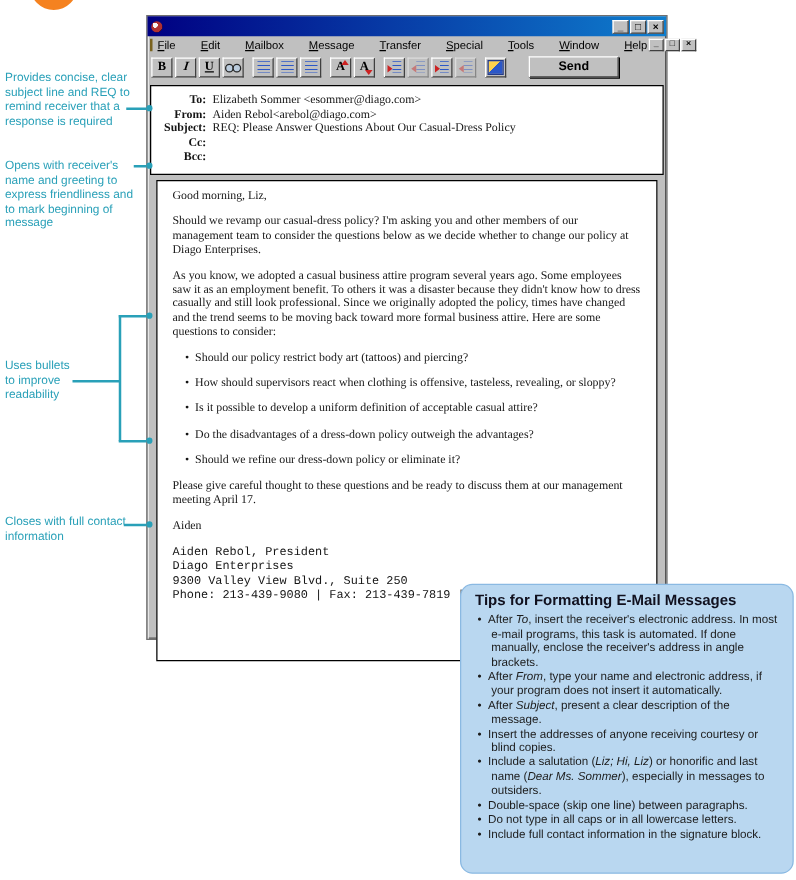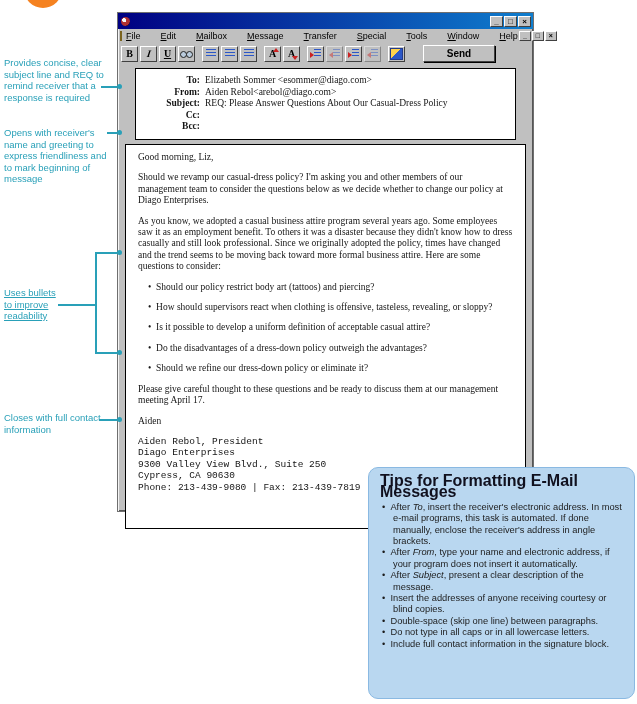--- a/index.html
+++ b/index.html
@@ -7,21 +7,21 @@
        font-family:"Liberation Sans",sans-serif;}
 
   
   .badge{position:absolute;left:24px;top:-30px;width:38px;height:38px;
          border-radius:50%;background:#f58220;}
 
   
   .ann{position:absolute;color:#29a0b8;font-size:9.5px;line-height:11.5px;}
   .ann-1{left:4px;top:57px;width:106px;}
   .ann-2{left:4px;top:127px;width:112px;}
-  .ann-3{left:4px;top:287px;width:62px;text-decoration:underline;}
+  .ann-3{left:4px;top:287px;width:62px;}
   .ann-4{left:4px;top:412px;width:100px;}
   .conn{position:absolute;background:#29a0b8;height:1.5px;}
   .conn-v{position:absolute;background:#29a0b8;width:1.5px;}
   .dot{position:absolute;width:5px;height:5px;border-radius:50%;background:#29a0b8;z-index:3;}
 
   
   .win{position:absolute;left:117px;top:12px;width:415px;height:498px;
        background:#c0c0c0;border:1px solid #6f6f6f;z-index:1;
        box-shadow:inset 1px 1px 0 #f4f4f4, inset -1px -1px 0 #555;}
   .titlebar{height:14px;background:linear-gradient(90deg,#000082,#0f7ece);
@@ -66,39 +66,39 @@
   .arr-r{border-left:4px solid #c22;}
   .arr-l{border-right:4px solid #c22;}
   .dim{opacity:.45;}
   .ic-pic{width:11px;height:10px;border:1px solid #223a8a;
         background:linear-gradient(135deg,#ffd24d 0 45%,#2b57c8 45%);}
   .send{width:72px;height:17px;margin-left:16px;background:#c0c0c0;border:1px solid;
         border-color:#fff #404040 #404040 #fff;box-shadow:1px 1px 0 #000;
         font:bold 10px "Liberation Sans",sans-serif;color:#000;}
 
   
-  .hdr-pane{margin:3px 17px 0;height:64px;background:#fff;border:1px solid #000;
-        font:9.5px/11.5px "Liberation Serif",serif;color:#151515;padding-top:6px;padding-left:20px;}
+  .hdr-pane{margin:3px 2px 0;height:64px;background:#fff;border:1px solid #000;
+        font:9.5px/11.5px "Liberation Serif",serif;color:#151515;padding-top:6px;}
   .hrow{display:flex;}
   .hlab{width:44px;text-align:right;font-weight:bold;margin-right:5px;flex:none;}
   .hval{flex:1;}
   .body-pane{margin:4px 7px 0;height:362px;background:#fff;border:1px solid #000;
         padding:7px 12px 14px;font:9.5px/11.4px "Liberation Serif",serif;color:#151515;
         overflow:hidden;}
   .body-pane p{margin:0 0 9px;}
   .qlist{margin:0 0 9px;padding:0 0 0 10px;list-style:none;}
   .qlist li{margin-bottom:9px;padding-left:10px;text-indent:-10px;}
   .qlist li:before{content:"•\00a0\00a0";}
   .sig div{line-height:11.4px;font-family:Liberation Mono, monospace;}
 
   
   .tips{position:absolute;left:368px;top:467px;width:249px;height:218px;
         background:#b9d7f0;border:1px solid #8ab9e2;border-radius:10px;z-index:5;
         padding:6px 8px;font-size:9.3px;line-height:11.4px;color:#1c1c1c;}
-  .tips h3{margin:1px 0 4px 3px;font-size:16px;color:#10101e;}
+  .tips h3{margin:1px 0 4px 3px;font-size:12px;color:#10101e;}
   .tips ul{margin:0;padding:0 0 0 5px;list-style:none;}
   .tips li{padding-left:11px;text-indent:-11px;}
   .tips li:before{content:"•\00a0\00a0";}
   .tips em{font-style:italic;}
 </style>
 </head>
 <body>
 
 <div class="badge"></div>
 
@@ -235,30 +235,30 @@
         <li>Is it possible to develop a uniform definition of acceptable casual attire?</li>
         <li>Do the disadvantages of a dress-down policy outweigh the advantages?</li>
         <li>Should we refine our dress-down policy or eliminate it?</li>
       </ul>
     <p>Please give careful thought to these questions and be ready to discuss them at our management meeting April 17.</p>
     <p>Aiden</p>
     <div class="sig">
         <div>Aiden Rebol, President</div>
         <div>Diago Enterprises</div>
         <div>9300 Valley View Blvd., Suite 250</div>
-        <div>Cypress, CA 90630</div>
         <div>Phone: 213-439-9080 | Fax: 213-439-7819 | Cell: 213-336-6535</div>
       </div>
   </div>
 </div>
 
 <div class="tips">
   <h3>Tips for Formatting E-Mail Messages</h3>
   <ul>
       <li><span>After </span><em>To</em><span>, insert the receiver's electronic address. In most e-mail programs, this task is automated. If done manually, enclose the receiver's address in angle brackets.</span></li>
       <li><span>After </span><em>From</em><span>, type your name and electronic address, if your program does not insert it automatically.</span></li>
       <li><span>After </span><em>Subject</em><span>, present a clear description of the message.</span></li>
       <li><span>Insert the addresses of anyone receiving courtesy or blind copies.</span></li>
+      <li><span>Include a salutation (</span><em>Liz; Hi, Liz</em><span>) or honorific and last name (</span><em>Dear Ms. Sommer</em><span>), especially in messages to outsiders.</span></li>
       <li><span>Double-space (skip one line) between paragraphs.</span></li>
       <li><span>Do not type in all caps or in all lowercase letters.</span></li>
       <li><span>Include full contact information in the signature block.</span></li>
     </ul>
 </div>
 
 </body></html>

